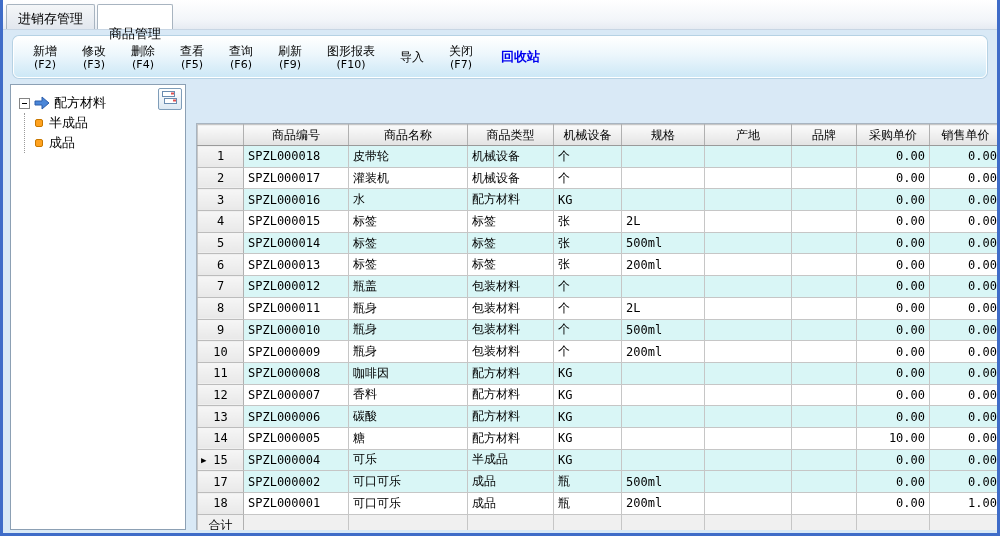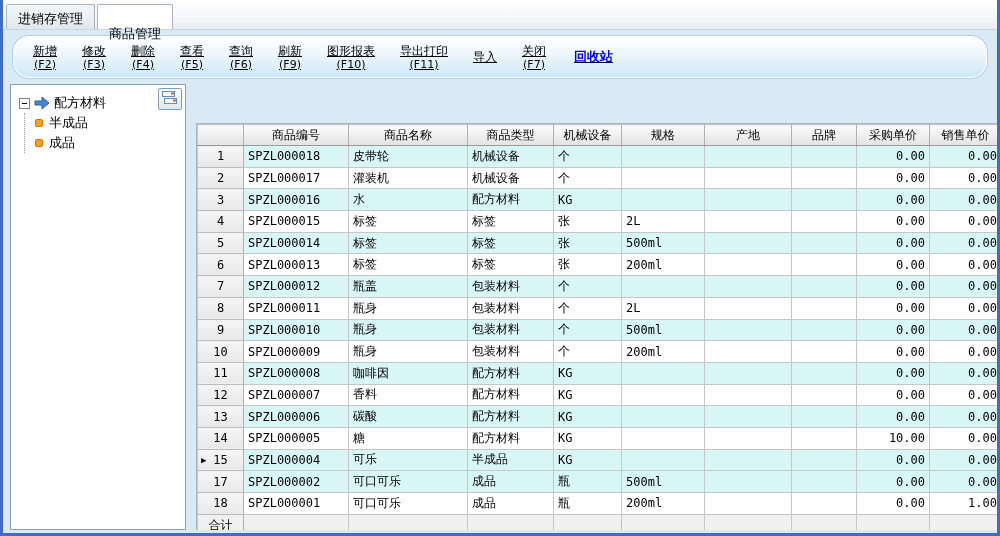--- a/index.html
+++ b/index.html
@@ -18,24 +18,24 @@
   }
   .tab {
     font-size:13px; color:#000; padding:5px 11px 4px 11px; cursor:default;
     border:1px solid #a8b4c0; border-bottom:none; border-radius:2px 2px 0 0; margin-right:2px;
   }
   .tab.inactive { background:linear-gradient(180deg,#f4f6f8,#e2e7ee); height:25px; }
   .tab.active  { background:#ffffff; height:24px; position:relative; z-index:2; padding-top:20px; }
   
   .toolbar {
     position:absolute; top:36px; left:10px; right:10px; height:42px;
-    border-radius:16px;
+    border-radius:6px;
     background:linear-gradient(180deg,#ffffff 0%,#ecf6fc 45%,#cde8f6 100%);
     border:1px solid #ffffff; box-shadow:0 0 0 1px #b6d2e4;
-    display:flex; align-items:center; padding:0 10px;text-decoration:underline;
+    display:flex; align-items:center; padding:0 10px;
   }
   .tbtn-row { display:flex; align-items:center; }
   .tbtn {
     display:flex; flex-direction:column; align-items:center; justify-content:center;
     padding:2px 8px; margin-right:7px; font-size:12px; line-height:14px; color:#000;
     border:1px solid transparent; border-radius:3px; cursor:default; white-space:nowrap;
   }
   .tbtn .key { font-size:11px; line-height:13px;text-align:center; }
   .recycle { font-size:13px; font-weight:bold; margin-left:12px; cursor:default; white-space:nowrap; }
   
@@ -122,24 +122,20 @@
           <span>查询</span>
           <span class="key">(F6)</span>
         </div>
         <div class="tbtn">
           <span>刷新</span>
           <span class="key">(F9)</span>
         </div>
         <div class="tbtn">
           <span>图形报表</span>
           <span class="key">(F10)</span>
-        </div>
-        <div class="tbtn">
-          <span>导出打印</span>
-          <span class="key">(F11)</span>
         </div>
         <div class="tbtn">
           <span>导入</span>
         </div>
         <div class="tbtn">
           <span>关闭</span>
           <span class="key">(F7)</span>
         </div>
       </div>
     <div class="recycle" style="color: rgb(0, 0, 238);">回收站</div>

